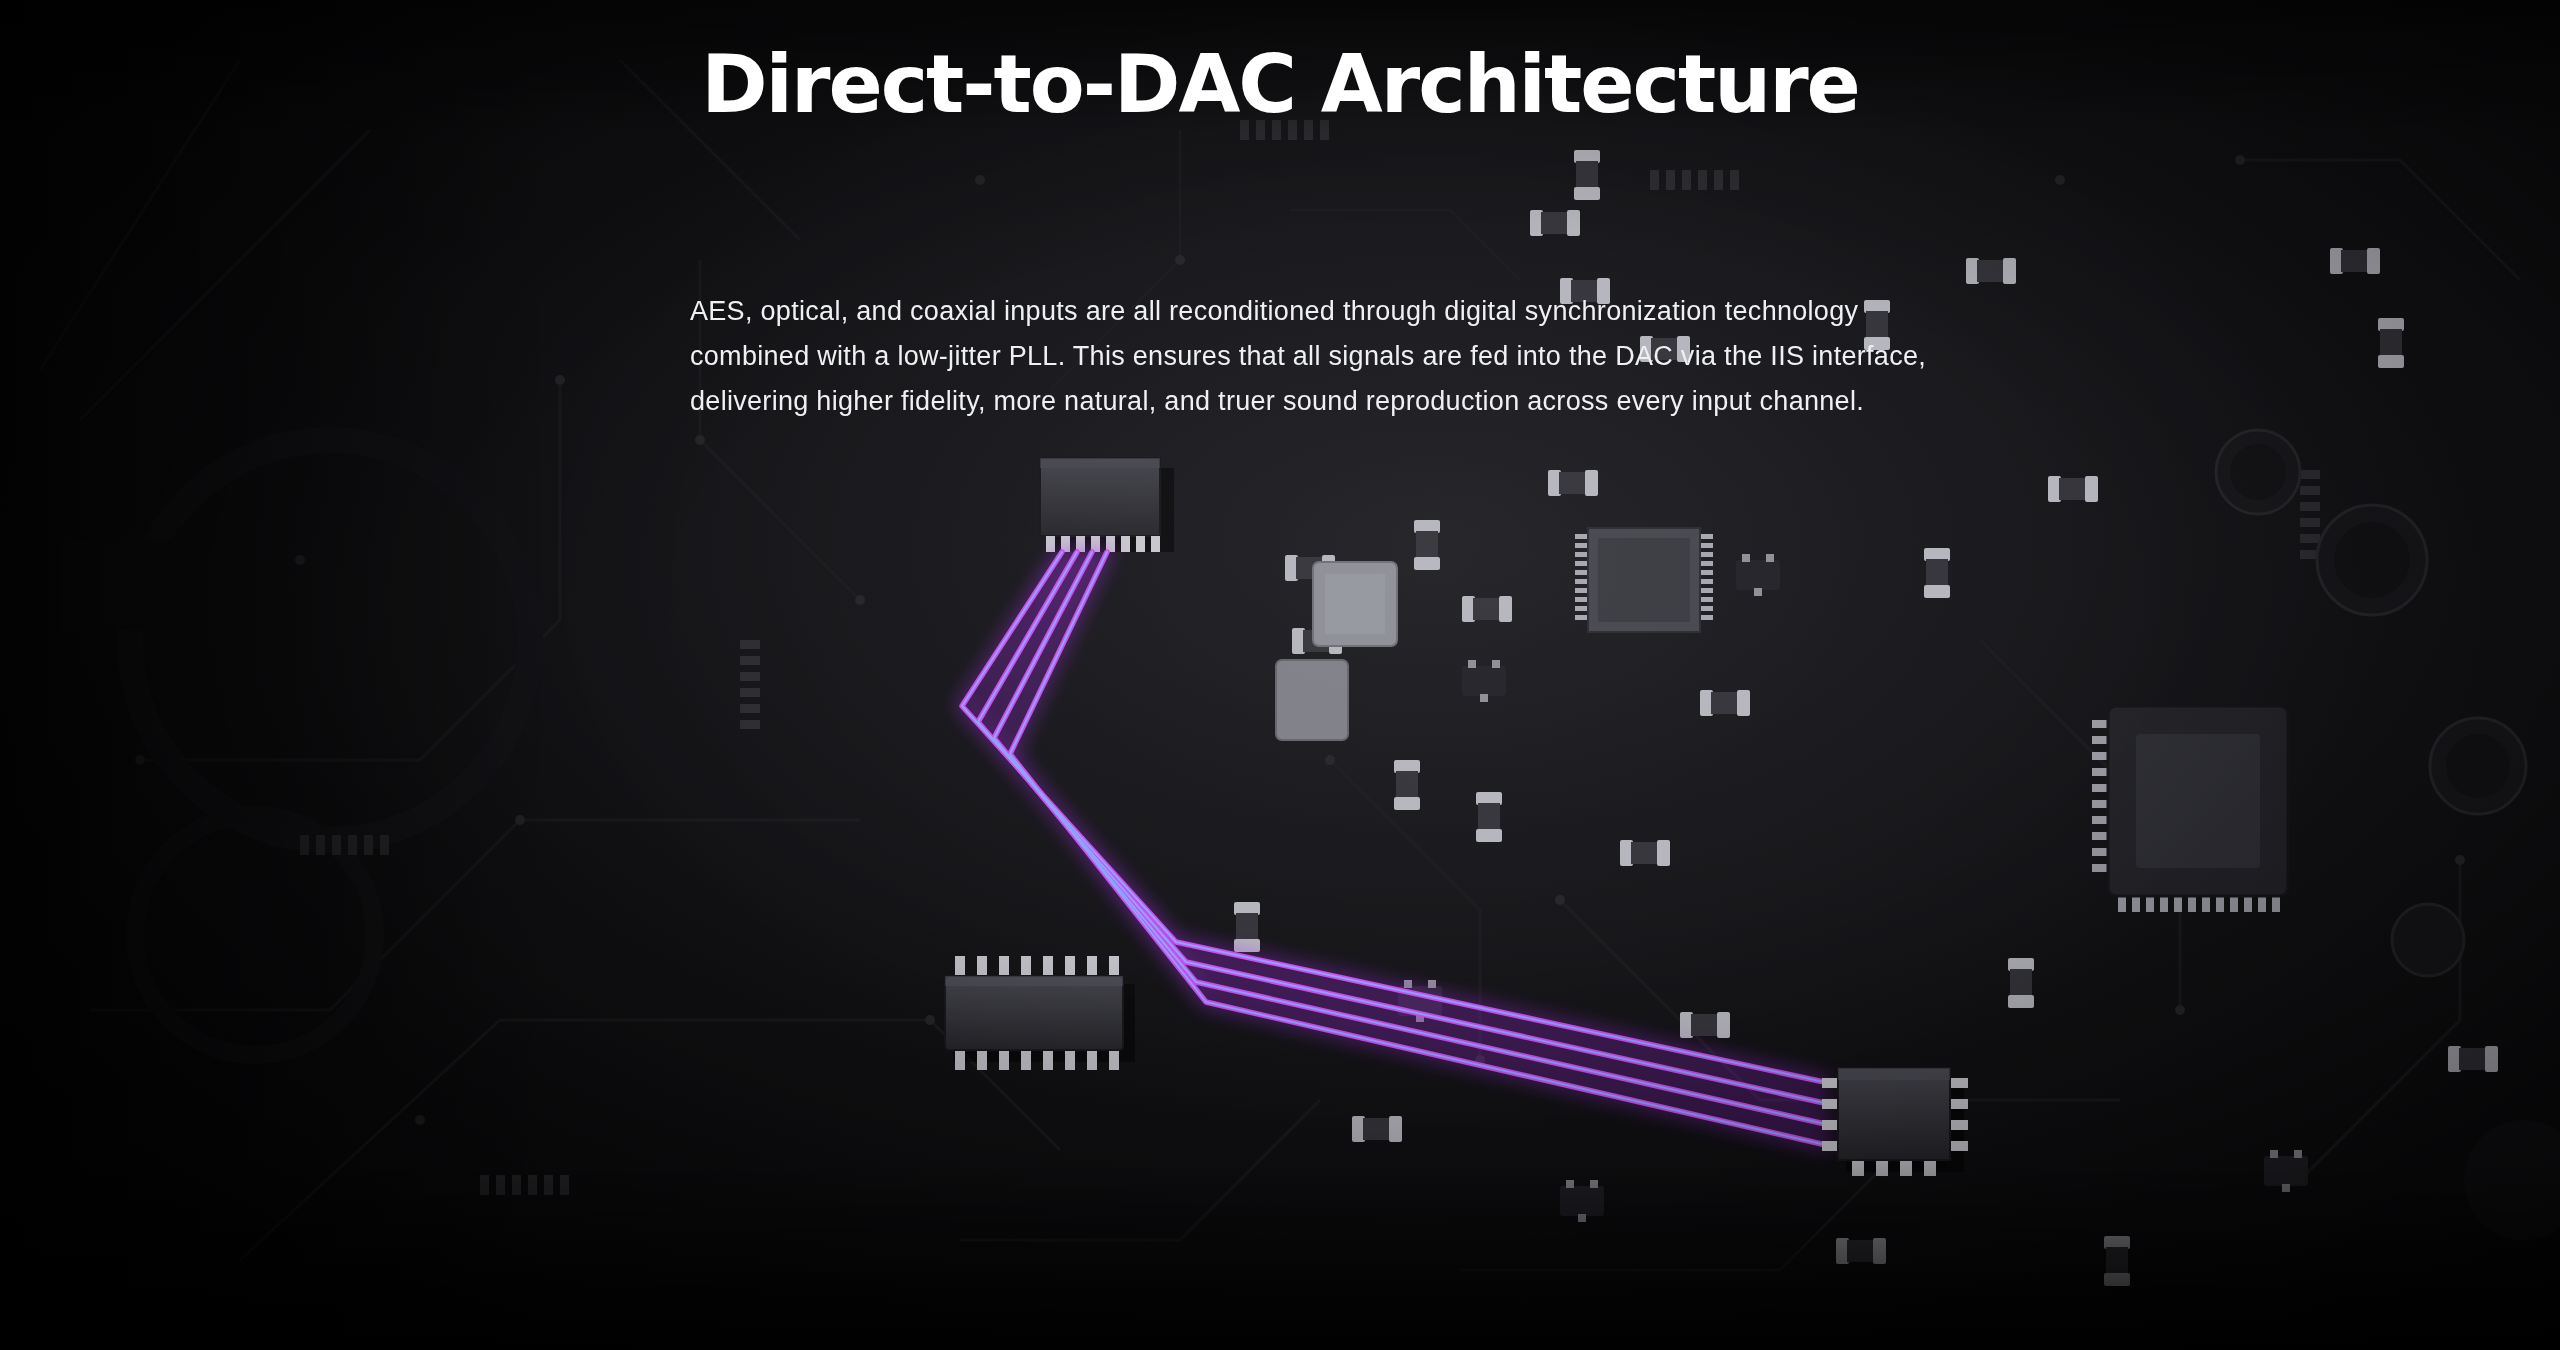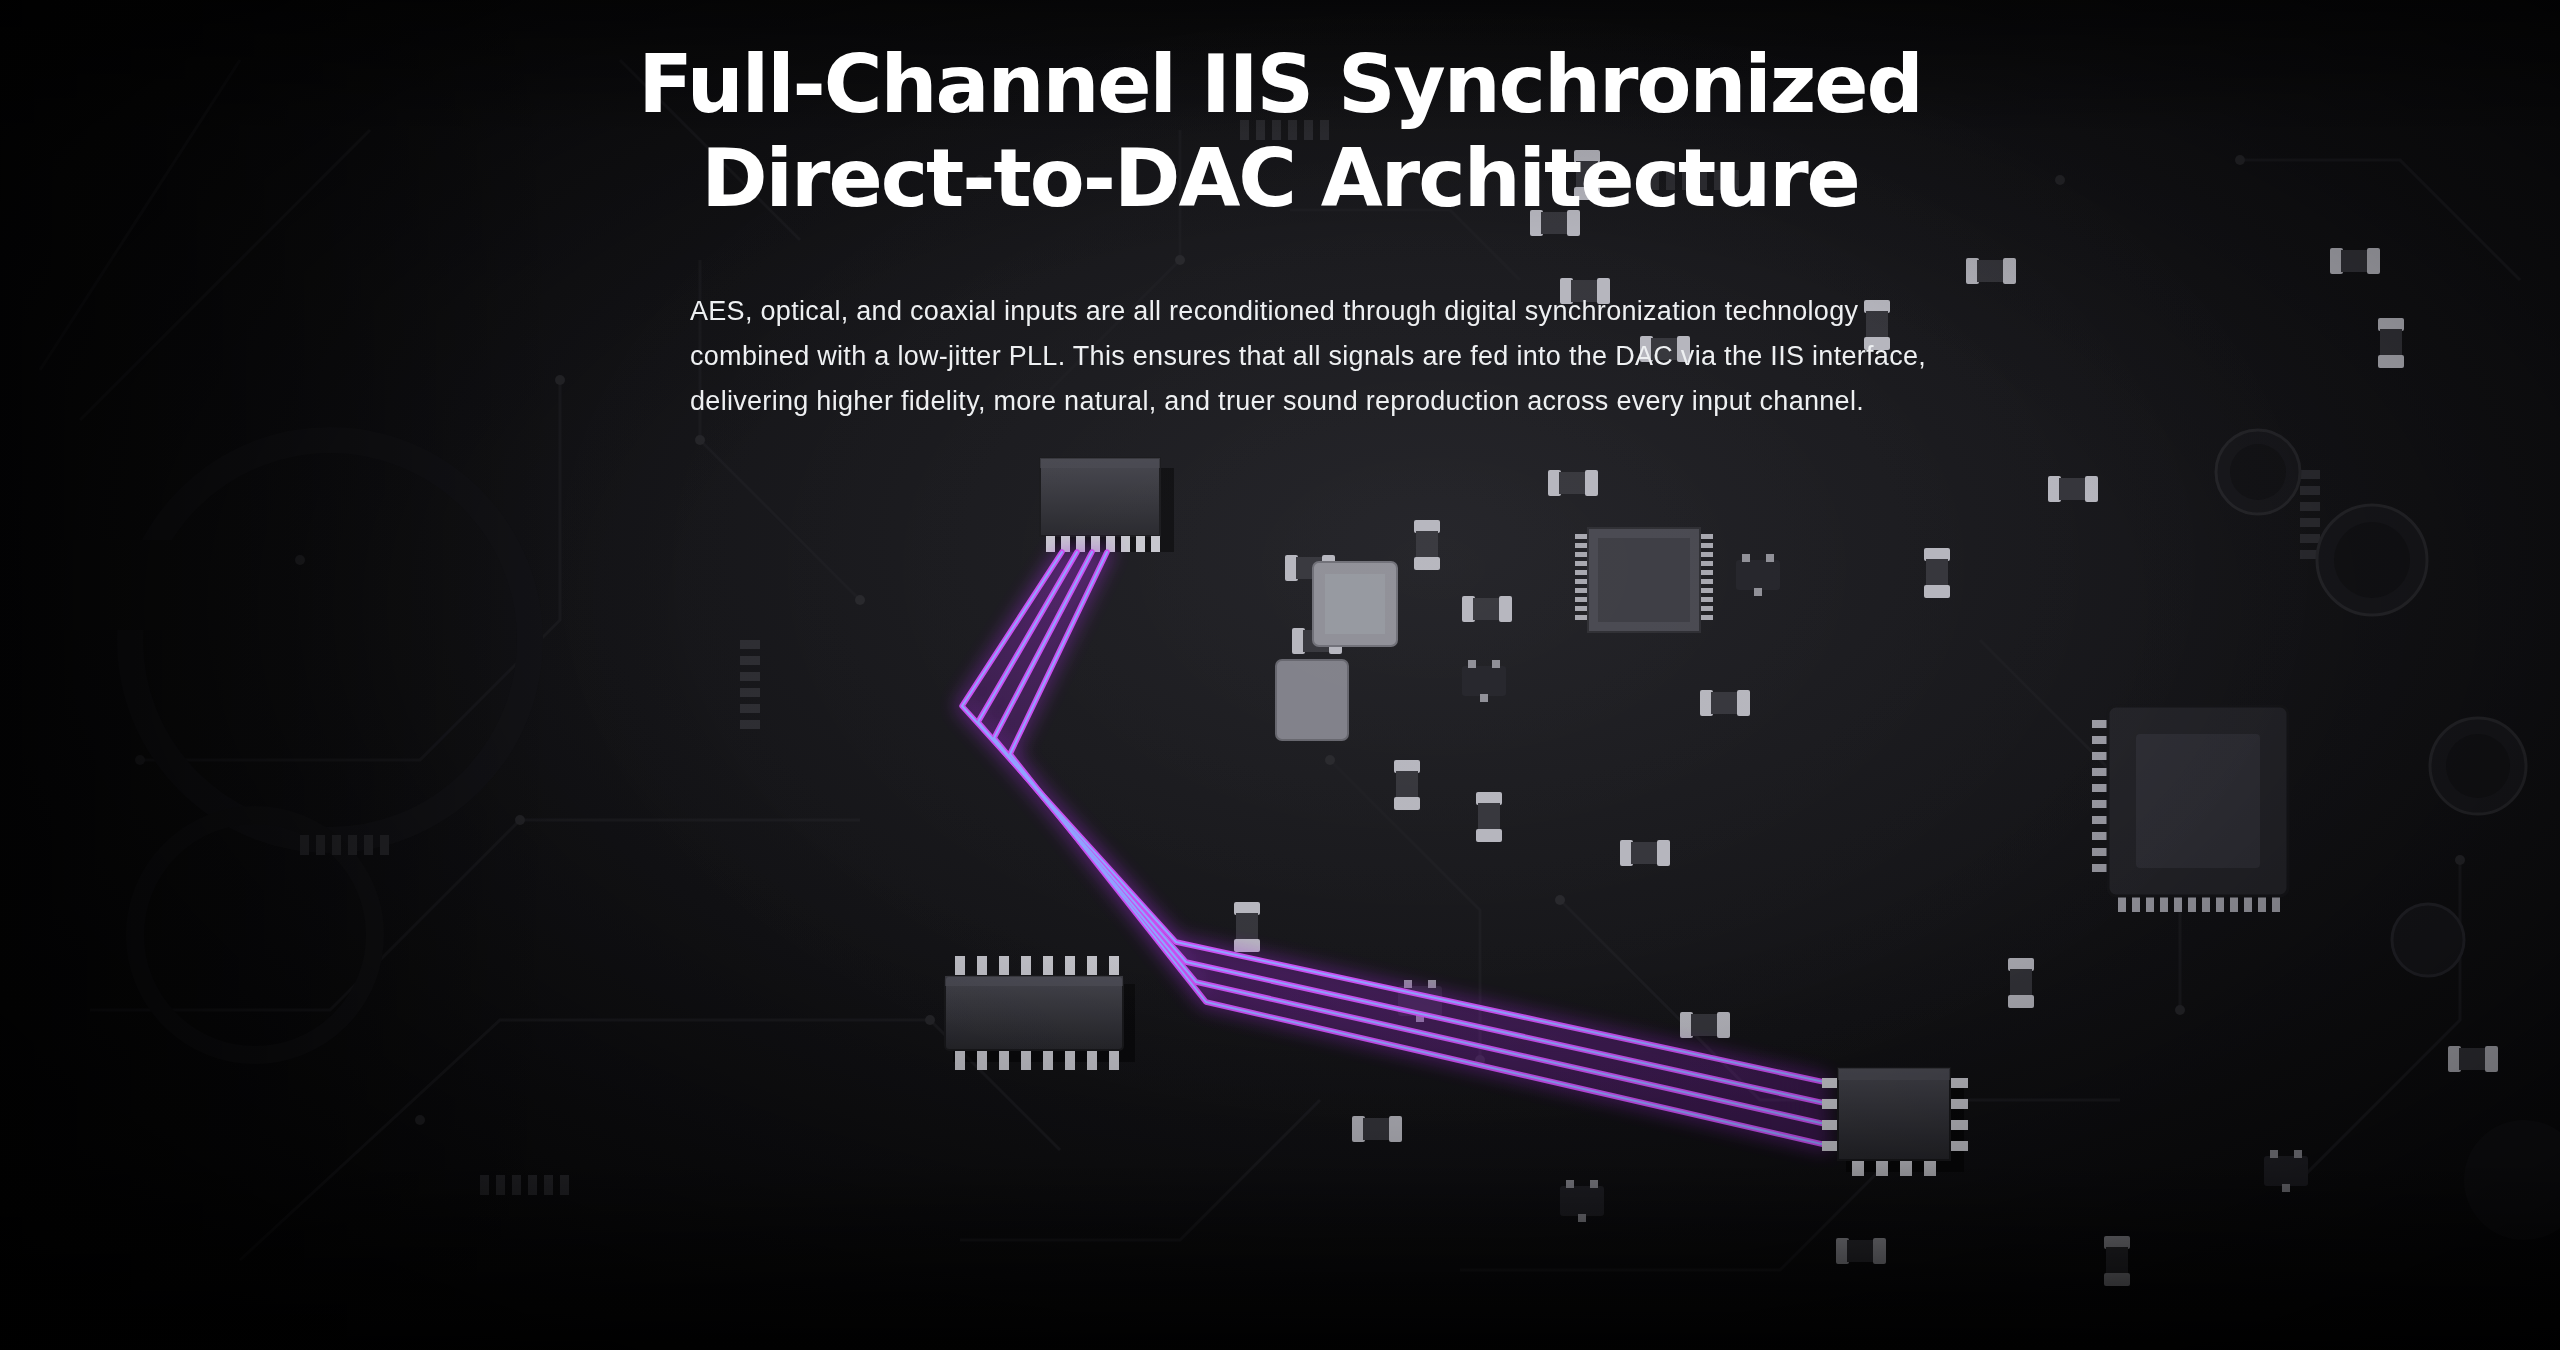--- a/index.html
+++ b/index.html
@@ -328,19 +328,18 @@
       </g>
       <rect x="16" y="0" width="112" height="92" fill="url(#chipGrad)" stroke="#18181b" stroke-width="2"></rect>
       <rect x="16" y="0" width="112" height="12" fill="#4e4e57" opacity="0.6"></rect>
     </g>
   </svg>
 
   <div class="vignette"></div>
 
   <div class="content">
     <h1 class="title">
-      <span>Full-Channel IIS Synchronized</span>
       <span>Direct-to-DAC Architecture</span>
     </h1>
     <p class="desc">AES, optical, and coaxial inputs are all reconditioned through digital synchronization technology combined with a low-jitter PLL. This ensures that all signals are fed into the DAC via the IIS interface, delivering higher fidelity, more natural, and truer sound reproduction across every input channel.</p>
   </div>
 
 </div>
 
 </body></html>

